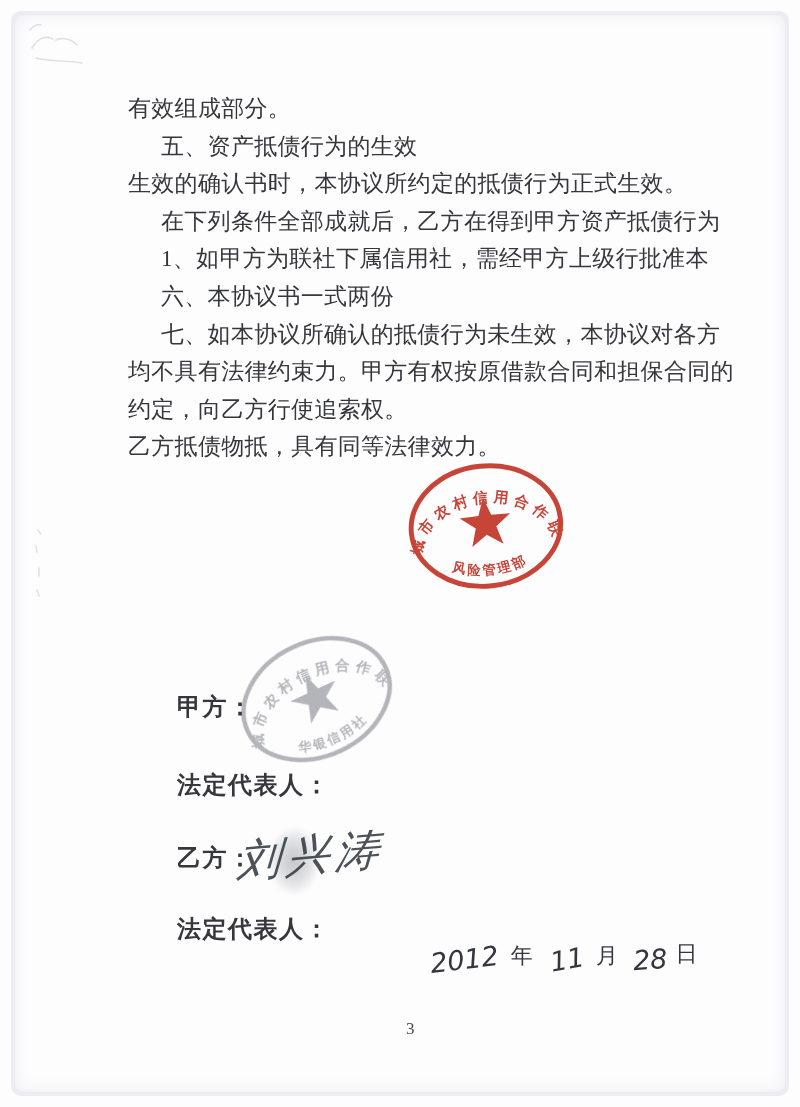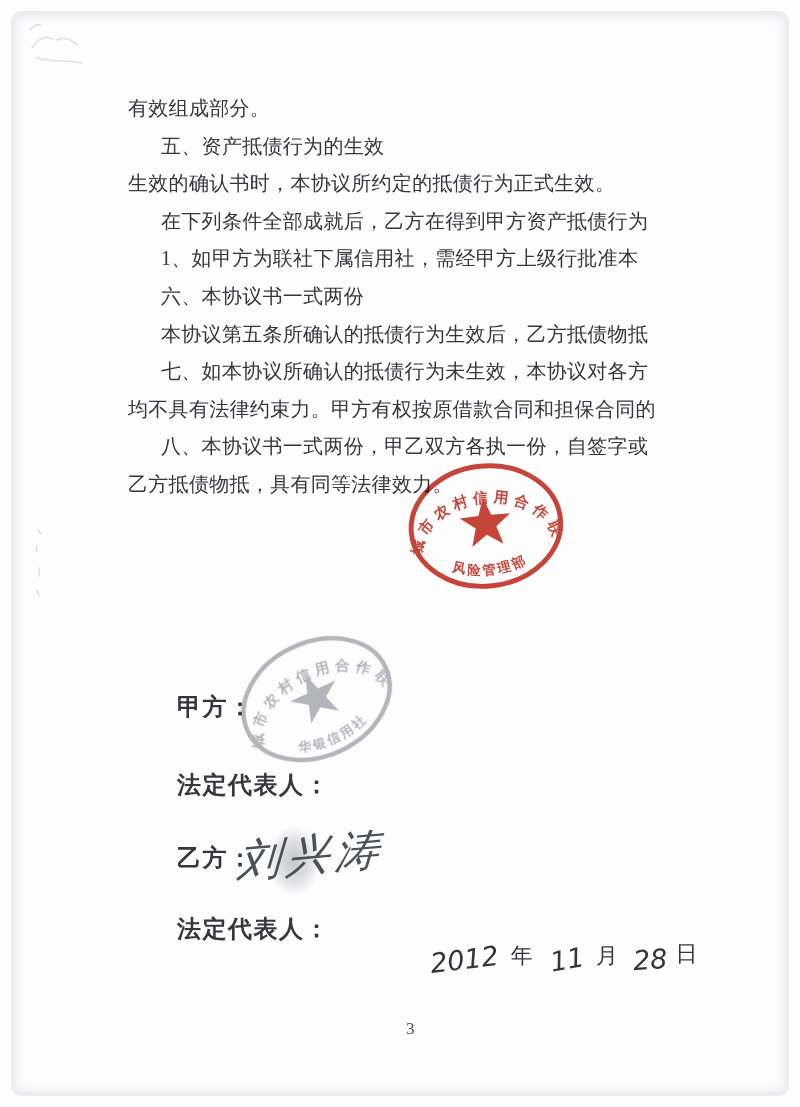--- a/index.html
+++ b/index.html
@@ -20,21 +20,21 @@
     border-radius: 10px;
     box-shadow: inset 0 0 16px rgba(186,188,202,0.30), inset 0 0 2px rgba(170,172,188,0.35);
     pointer-events: none;
   }
   
   .doc-body {
     position: absolute;
     left: 128px;
     top: 90px;
     width: 590px;
-    font-size: 20px;
+    font-size: 23px;
     line-height: 37.6px;
     letter-spacing: 0.3px;
     color: var(--ink, #36373c);
   }
   .doc-line { white-space: nowrap; }
   .doc-line.indent { padding-left: 33px; }
 
   .sig-label {
     position: absolute;
     left: 177px;
@@ -164,24 +164,23 @@
     </g>
   </svg>
 
   <div class="doc-body">
     <div class="doc-line">有效组成部分。</div>
     <div class="doc-line indent">五、资产抵债行为的生效</div>
     <div class="doc-line">生效的确认书时，本协议所约定的抵债行为正式生效。</div>
     <div class="doc-line indent">在下列条件全部成就后，乙方在得到甲方资产抵债行为</div>
     <div class="doc-line indent">1、如甲方为联社下属信用社，需经甲方上级行批准本</div>
     <div class="doc-line indent">六、本协议书一式两份</div>
-    <div class="doc-line indent">本协议第五条所确认的抵债行为生效后，乙方抵债物抵</div>
     <div class="doc-line indent">七、如本协议所确认的抵债行为未生效，本协议对各方</div>
     <div class="doc-line">均不具有法律约束力。甲方有权按原借款合同和担保合同的</div>
-    <div class="doc-line indent">八、本协议书一式两份，甲乙双方各执一份，自签字或</div>
+    <div class="doc-line">约定，向乙方行使追索权。</div>
     <div class="doc-line">乙方抵债物抵，具有同等法律效力。</div>
   </div>
 
   <div class="sig-label party-a-label">甲方：</div>
   <div class="sig-label legal-rep-1">法定代表人：</div>
   <div class="sig-label party-b-label">乙方：</div>
   <div class="sig-label legal-rep-2">法定代表人：</div>
 
   <div class="fingerprint"></div>
   <div class="signature">刘兴涛</div>

